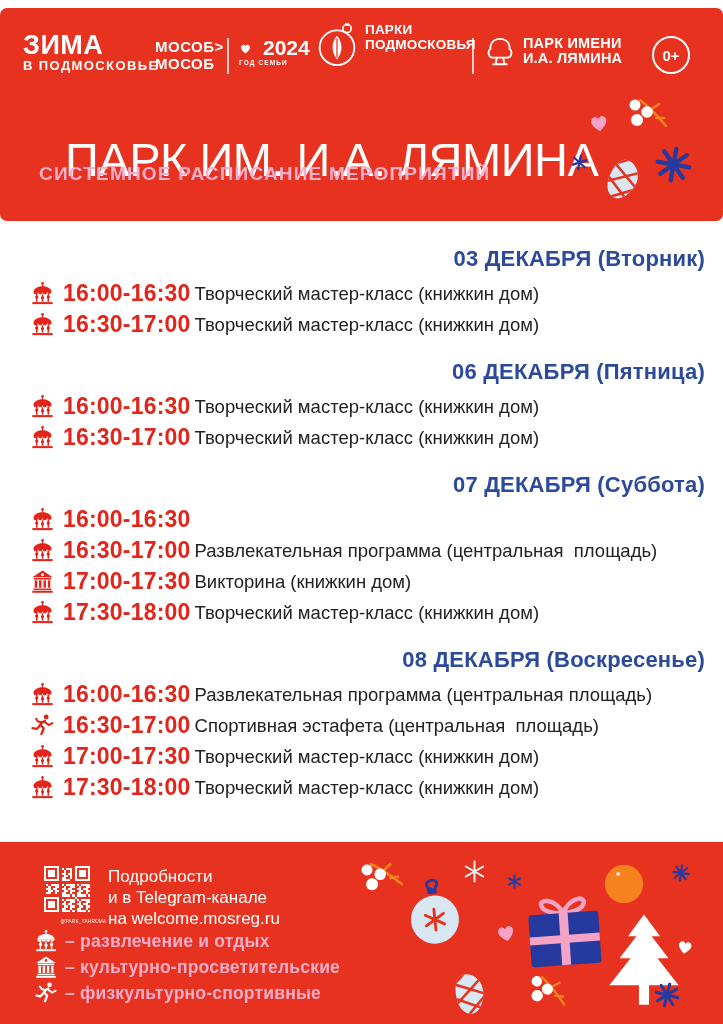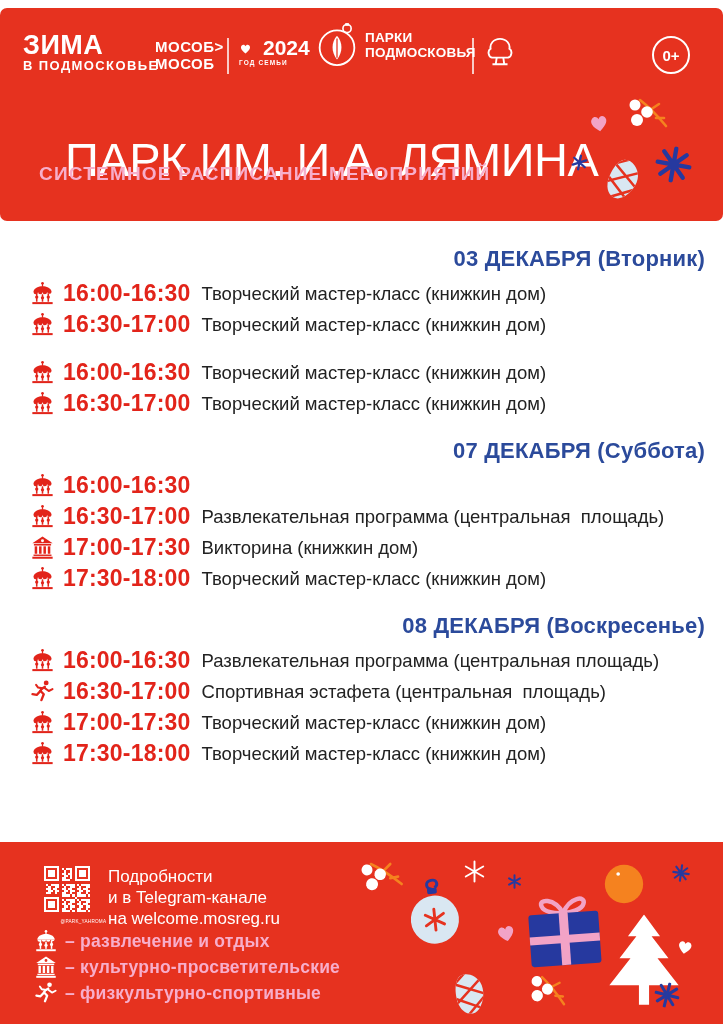--- a/index.html
+++ b/index.html
@@ -12,36 +12,36 @@
     font-family:"Liberation Sans",sans-serif;margin:0 auto;}
   
   .top{position:absolute;left:0;top:8px;width:723px;height:213px;background:var(--red);color:#fff;border-radius:7px;}
   .logo{position:absolute;color:#fff;}
   .zima-big{font-size:27px;font-weight:800;letter-spacing:.5px;line-height:26px;}
   .zima-small{font-size:13px;font-weight:bold;letter-spacing:1.4px;}
   .mosob{font-size:15px;font-weight:bold;line-height:17px;letter-spacing:.5px;}
   .vdiv{position:absolute;width:1.5px;height:36px;background:rgba(255,255,255,.75);}
   .y2024-top{font-size:21px;font-weight:800;line-height:20px;display:flex;align-items:center;gap:11px;}
   .y2024-cap{font-size:6.5px;font-weight:bold;letter-spacing:1.1px;margin-top:1px;}
-  .lgrp{display:flex;align-items:center;gap:7px;}
+  .lgrp{display:flex;gap:7px;}
   .ltext{font-size:13.5px;font-weight:bold;line-height:15px;letter-spacing:.2px;}
   .badge{position:absolute;left:652px;top:28px;width:34px;height:34px;border:2.5px solid #fff;
     border-radius:50%;display:flex;align-items:center;justify-content:center;
     font-size:15px;font-weight:bold;}
   .title{position:absolute;left:37px;top:93px;font-size:47px;font-weight:400;letter-spacing:-.5px;white-space:nowrap;margin-left:28px;}
   .subtitle{position:absolute;left:39px;top:155px;font-size:19px;font-weight:bold;
     color:var(--pinktext);letter-spacing:1.2px;white-space:nowrap;}
   
   .body{position:absolute;left:0;top:213px;width:723px;height:629px;
     padding:33px 18px 0 30px;box-sizing:border-box;overflow:hidden;text-align:right;}
   .day{margin-bottom:22px;}
   .day-title{margin:0 0 8px;color:var(--blue);font-size:22px;font-weight:bold;letter-spacing:.2px;}
   .event-row{display:flex;align-items:center;height:26px;margin-bottom:5px;}
   .event-icon{width:25px;height:25px;color:var(--accent);margin-right:8px;flex:none;}
-  .event-time{color:var(--accent);font-weight:bold;font-size:23px;letter-spacing:.2px;margin-right:11px;white-space:nowrap;}
+  .event-time{color:var(--accent);font-weight:bold;font-size:23px;letter-spacing:.2px;margin-right:4px;white-space:nowrap;}
   .event-title{color:#222;font-size:18.5px;padding-top:2px;white-space:pre;}
   
   .bottom{position:absolute;left:0;top:842px;width:723px;height:182px;background:var(--red);}
   .qr-block{position:absolute;left:44px;top:24px;width:48px;text-align:center;}
   .qr-block svg{width:46px;height:46px;display:block;}
   .qr-caption{display:inline-block;color:#fff;font-size:8px;letter-spacing:.4px;
     transform:scale(.58);transform-origin:center top;white-space:nowrap;}
   .info{position:absolute;left:108px;top:24px;color:#fff;font-size:17px;line-height:21px;}
   .legend{position:absolute;left:34px;top:86px;margin:0;padding:0;list-style:none;}
   .legend li{display:flex;align-items:center;height:26px;color:var(--pinktext);
@@ -198,20 +198,24 @@
         <div>ПОДМОСКОВЬЯ</div>
       </div>
     </div>
 
     <div class="vdiv" style="left:472px;top:30px;"></div>
 
     <div class="logo lgrp" style="left:484px;top:28px;">
       <svg width="32" height="32" viewBox="0 0 34 34">
           <use href="#icon-tree-logo"></use>
         </svg>
+      <div class="ltext" style="font-size:14.5px;">
+        <div>ПАРК ИМЕНИ</div>
+        <div>И.А. ЛЯМИНА</div>
+      </div>
     </div>
 
     <div class="badge">0+</div>
 
     <h1 class="title">ПАРК ИМ. И.А. ЛЯМИНА</h1>
     <div class="subtitle">СИСТЕМНОЕ РАСПИСАНИЕ МЕРОПРИЯТИЙ</div>
 
     <svg class="deco" style="left:588px;top:104px;width:22px;height:22px;color:var(--pink);transform:rotate(-8deg)" viewBox="0 0 24 24">
         <use href="#icon-heart"></use>
       </svg>
@@ -241,20 +245,21 @@
         </div>
         <div class="event-row">
           <svg class="event-icon" viewBox="0 0 32 32">
             <use href="#icon-carousel"></use>
           </svg>
           <span class="event-time">16:30-17:00</span>
           <span class="event-title">Творческий мастер-класс (книжкин дом)</span>
         </div>
       </section>
       <section class="day">
+        <h2 class="day-title">06 ДЕКАБРЯ (Пятница)</h2>
         <div class="event-row">
           <svg class="event-icon" viewBox="0 0 32 32">
             <use href="#icon-carousel"></use>
           </svg>
           <span class="event-time">16:00-16:30</span>
           <span class="event-title">Творческий мастер-класс (книжкин дом)</span>
         </div>
         <div class="event-row">
           <svg class="event-icon" viewBox="0 0 32 32">
             <use href="#icon-carousel"></use>

